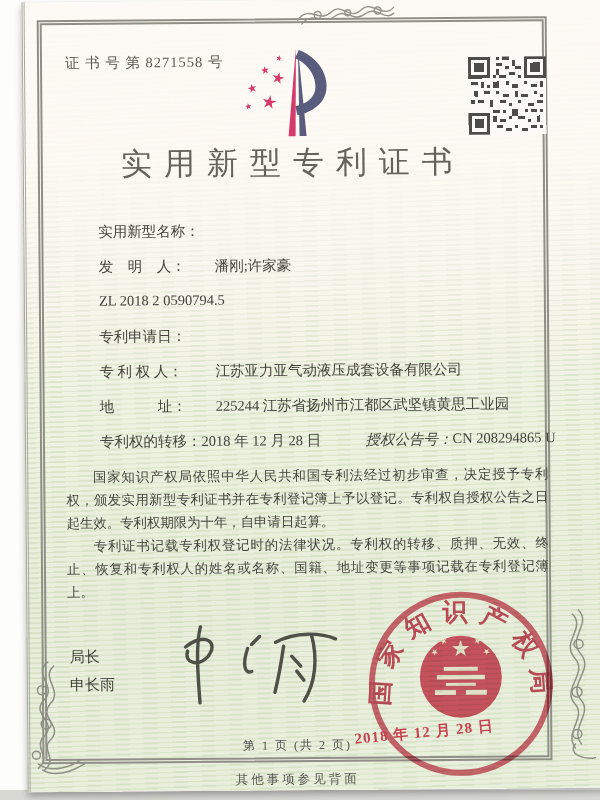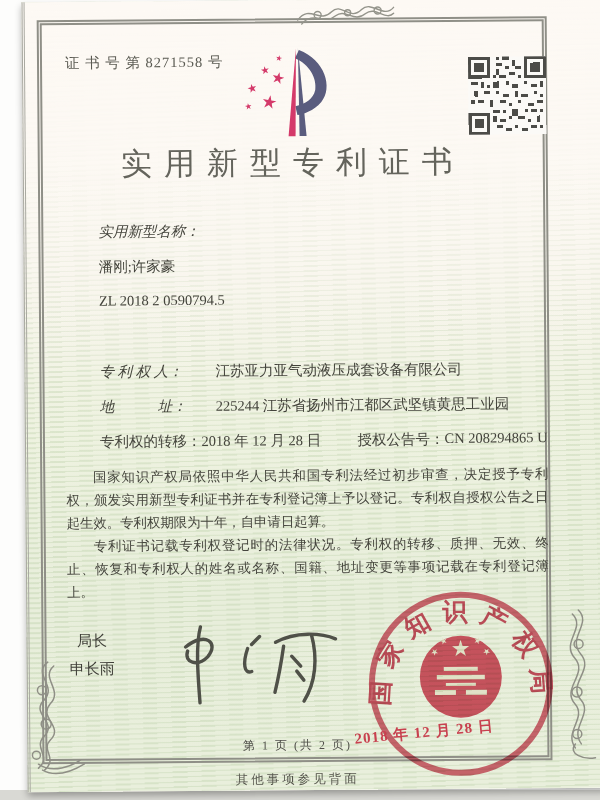--- a/index.html
+++ b/index.html
@@ -22,30 +22,30 @@
   }
   .frame{
     left:12px;top:18px;width:510px;height:744px;
     border:5px double #8f8f87;box-sizing:border-box;
   }
   .cert-no{left:40px;top:52px;font-size:14.5px;color:#5a5a52;letter-spacing:1px;}
   .title{left:12px;top:142px;width:510px;text-align:center;
     font-size:31px;color:#64645c;letter-spacing:12px;font-weight:500;}
   .fields{left:72px;top:221px;width:450px;font-size:14.5px;color:#44443c;}
   .frow{display:flex;align-items:flex-start;height:35px;}
-  .flabel{width:116px;white-space:pre;flex:none;font-style:italic;}
+  .flabel{width:116px;white-space:pre;flex:none;}
   .fvalue{white-space:pre;}
   .glabel{white-space:pre;flex:none;}
   .gval1{width:152px;flex:none;white-space:pre;}
   .gval2{white-space:pre;}
-  .g2{margin-left:4px;}
+  .g2{margin-left:12px;font-style:italic;}
   .paras{left:38px;top:464px;width:482px;font-size:13.4px;line-height:23px;
     color:#46463e;text-align:justify;}
   .paras p{margin:0;text-indent:2em;}
-  .director{left:40px;top:625px;font-size:15px;color:#3f3f38;line-height:28px;text-align:center;}
+  .director{left:40px;top:641px;font-size:15px;color:#3f3f38;line-height:28px;}
   .sig{left:116px;top:614px;}
   .seal{left:336px;top:590px;mix-blend-mode:multiply;opacity:.92;}
   .seal-date{left:324px;top:724px;font-size:15px;font-weight:bold;color:#c8414f;
     transform:rotate(-5deg);letter-spacing:1px;}
   .page-footer{left:12px;top:737px;width:510px;text-align:center;
     font-size:12px;color:#50504a;letter-spacing:2px;}
   .back-note{left:12px;top:771px;width:510px;text-align:center;
     font-size:12.5px;color:#55554c;letter-spacing:3px;}
   .qr{left:443px;top:58px;}
   .logo{left:210px;top:44px;}
@@ -125,26 +125,28 @@
     </g>
   </svg>
 
   <div class="abs title">实用新型专利证书</div>
 
   <div class="abs fields">
     <div class="frow">
       <span class="flabel">实用新型名称：</span>
     </div>
     <div class="frow">
+      <span class="flabel">发　明　人：</span>
       <span class="fvalue">潘刚;许家豪</span>
     </div>
     <div class="frow">
       <span class="fvalue">ZL 2018 2 0590794.5</span>
     </div>
     <div class="frow">
+      <span class="flabel">专利申请日：</span>
     </div>
     <div class="frow">
       <span class="flabel">专 利 权 人：</span>
       <span class="fvalue">江苏亚力亚气动液压成套设备有限公司</span>
     </div>
     <div class="frow">
       <span class="flabel">地　　　址：</span>
       <span class="fvalue">225244 江苏省扬州市江都区武坚镇黄思工业园</span>
     </div>
     <div class="frow">

